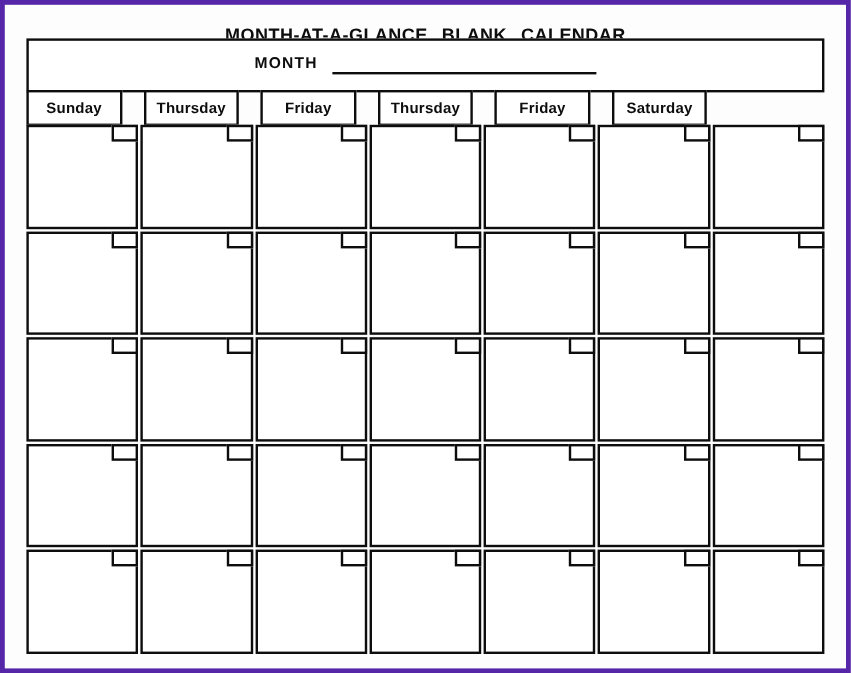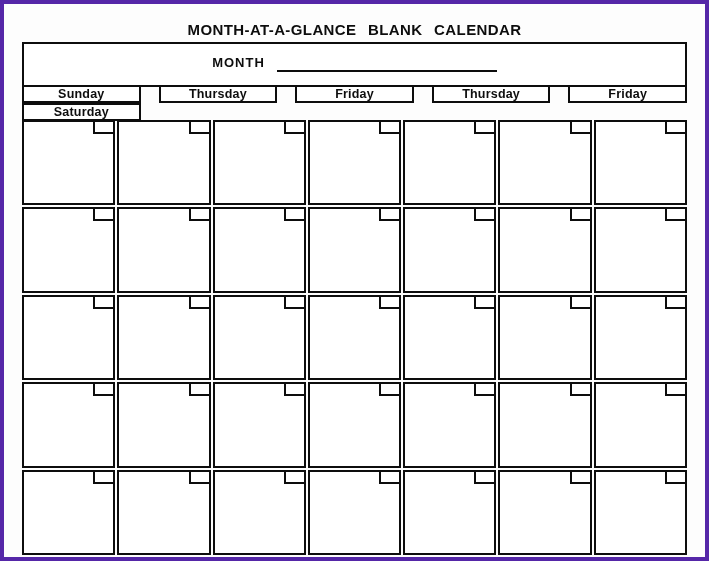--- a/index.html
+++ b/index.html
@@ -18,21 +18,21 @@
   }
   .page-title{
     height:28px;
     display:flex;align-items:center;justify-content:center;
     font-size:15px;font-weight:bold;color:var(--line);
     letter-spacing:0.4px;word-spacing:7px;
     padding-top:22px;
   }
   .calendar{
     width:665px;height:513px;
-    margin:10px auto;
+    margin:0 auto;
     display:flex;flex-direction:column;
   }
   .month-box{
     height:45px;flex:0 0 45px;
     border:2px solid var(--line);
     background:#fff;
     display:flex;align-items:center;justify-content:center;
   }
   .month-label{
     font-size:13px;font-weight:bold;color:var(--line);
@@ -42,21 +42,21 @@
   .month-line{
     display:inline-block;
     width:220px;height:14px;
     border-bottom:2.5px solid var(--line);
     margin-left:12px;
   }
   .day-header-row{
     flex:0 0 30px;
     margin-top:-2px;
     display:grid;
-    grid-template-columns:repeat(5,1fr);
+    grid-template-columns:repeat(7,1fr);
     column-gap:18px;
   }
   .day-header{
     border:2px solid var(--line);
     background:#fff;
     display:flex;align-items:center;justify-content:center;
     font-size:12.5px;font-weight:bold;color:var(--line);
     letter-spacing:0.2px;
   }
   .calendar-grid{

